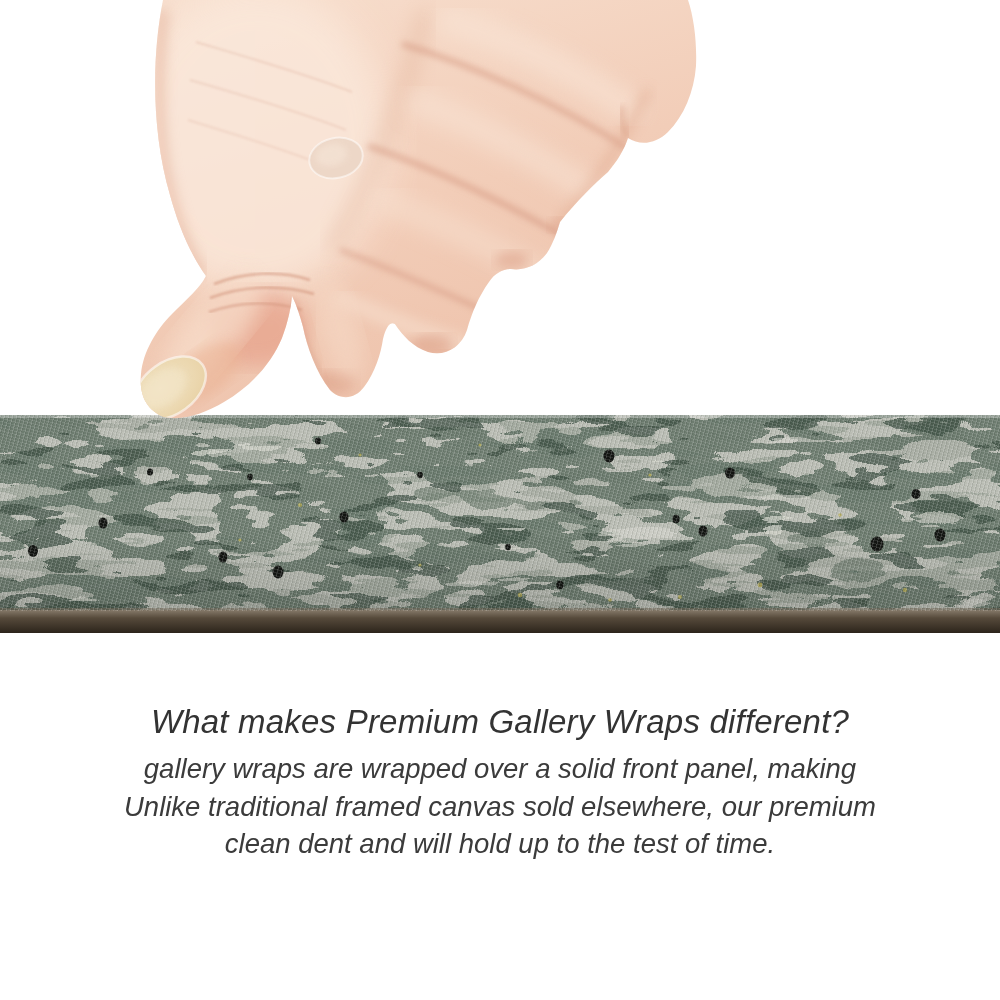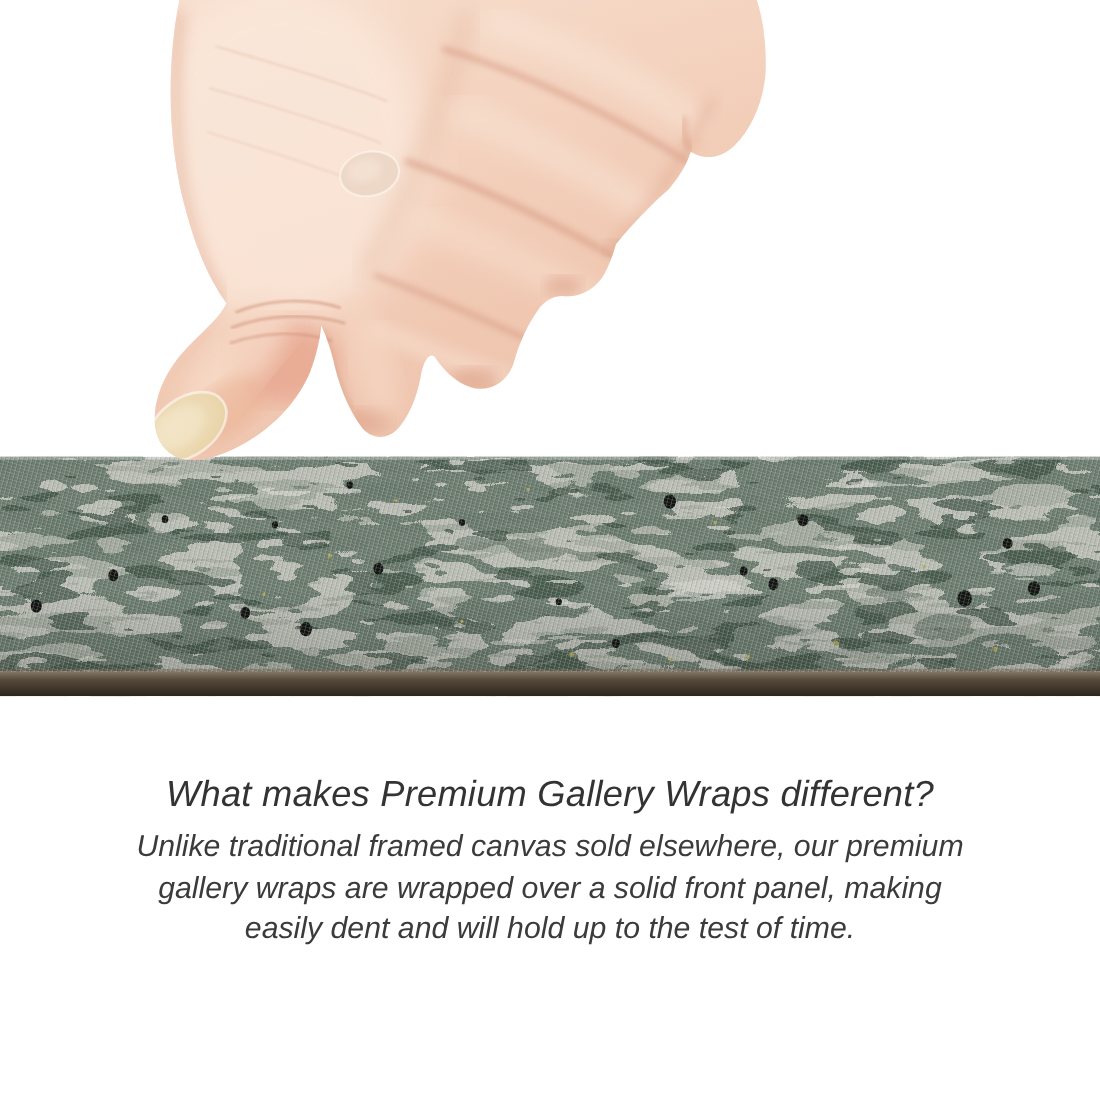--- a/index.html
+++ b/index.html
@@ -252,18 +252,18 @@
           <ellipse cx="336" cy="158" rx="27" ry="20" fill="#ecd6c6" opacity="0.95"></ellipse>
           <ellipse cx="336" cy="158" rx="27" ry="20" fill="none" stroke="rgba(255,255,255,0.5)" stroke-width="2"></ellipse>
           <ellipse cx="332" cy="154" rx="16" ry="11" fill="#f5e4d6" opacity="0.7" filter="url(#b3)"></ellipse>
         </g>
       </g>
     </svg>
   </div>
 
   <div class="info">
     <h1>What makes Premium Gallery Wraps different?</h1>
+    <div class="line">gallery wraps are wrapped over a solid front panel, making</div>
     <div class="line">Unlike traditional framed canvas sold elsewhere, our premium</div>
-    <div class="line">gallery wraps are wrapped over a solid front panel, making</div>
-    <div class="line">easily dent and will hold up to the test of time.</div>
+    <div class="line">clean dent and will hold up to the test of time.</div>
   </div>
 
 </div>
 
 </body></html>

